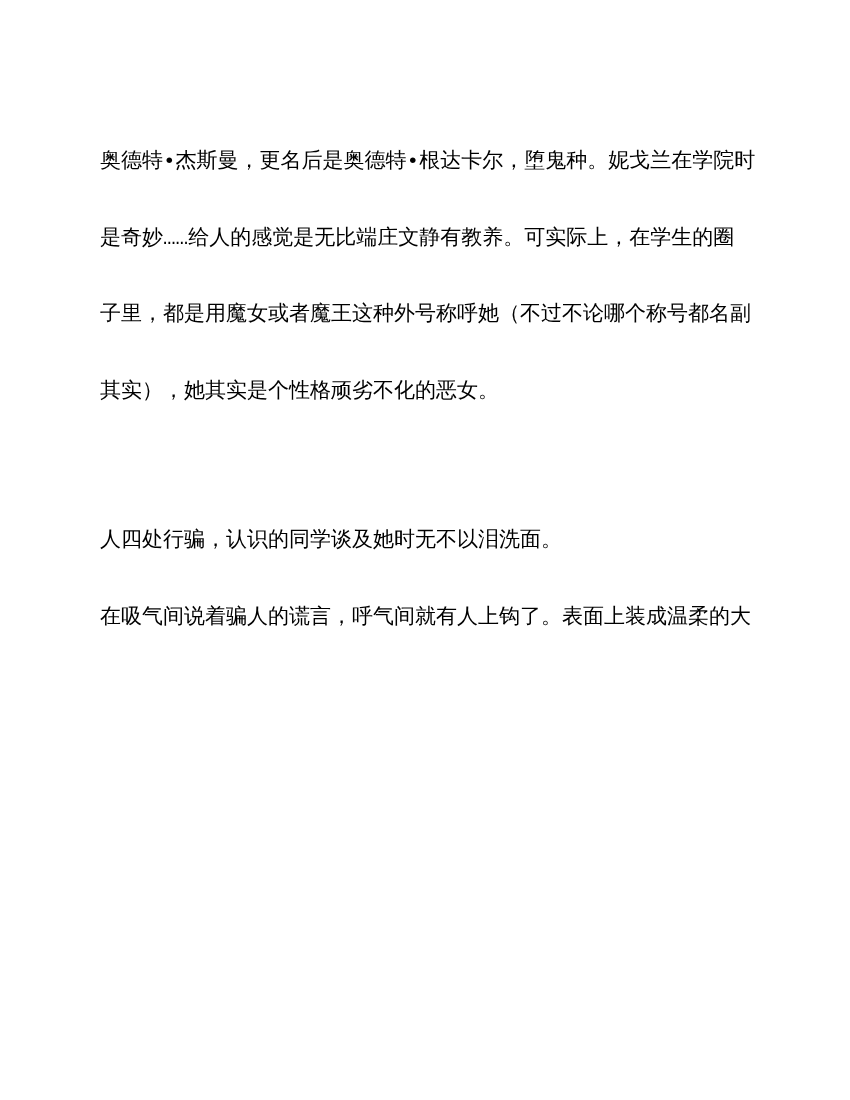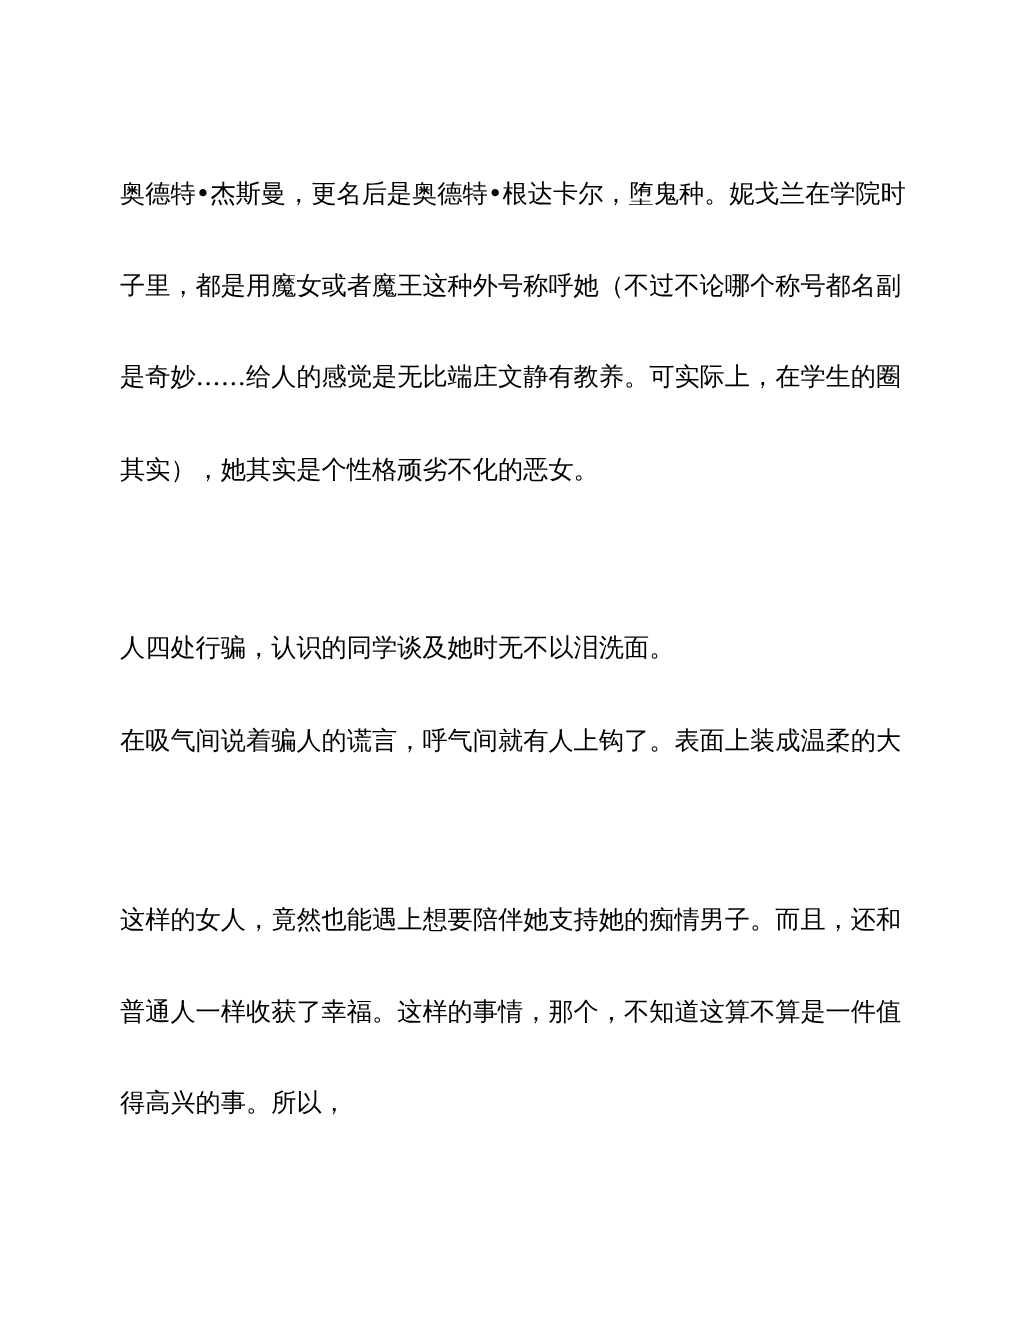--- a/index.html
+++ b/index.html
@@ -24,38 +24,34 @@
     color: #000000;
   }
   .para {
     margin: 0 0 22px 0;
     white-space: pre-wrap;
     word-break: break-all;
   }
   .line {
     display: block;
     white-space: nowrap;
+    font-family: Liberation Mono, monospace;
   }
 </style>
 </head>
 <body>
 
 <div class="page">
   <p class="para">
     <span class="line">奥德特•杰斯曼，更名后是奥德特•根达卡尔，堕鬼种。妮戈兰在学院时</span>
+    <span class="line">是奇妙……给人的感觉是无比端庄文静有教养。可实际上，在学生的圈</span>
     <span class="line">子里，都是用魔女或者魔王这种外号称呼她（不过不论哪个称号都名副</span>
-    <span class="line">是奇妙……给人的感觉是无比端庄文静有教养。可实际上，在学生的圈</span>
     <span class="line">其实），她其实是个性格顽劣不化的恶女。</span>
   </p>
   <p class="para">
     <span class="line">人四处行骗，认识的同学谈及她时无不以泪洗面。</span>
     <span class="line">在吸气间说着骗人的谎言，呼气间就有人上钩了。表面上装成温柔的大</span>
-  </p>
-  <p class="para">
-    <span class="line">这样的女人，竟然也能遇上想要陪伴她支持她的痴情男子。而且，还和</span>
-    <span class="line">普通人一样收获了幸福。这样的事情，那个，不知道这算不算是一件值</span>
-    <span class="line">得高兴的事。所以，</span>
   </p>
   <p class="para">
     
   </p>
 
 </div>
 
 </body></html>

